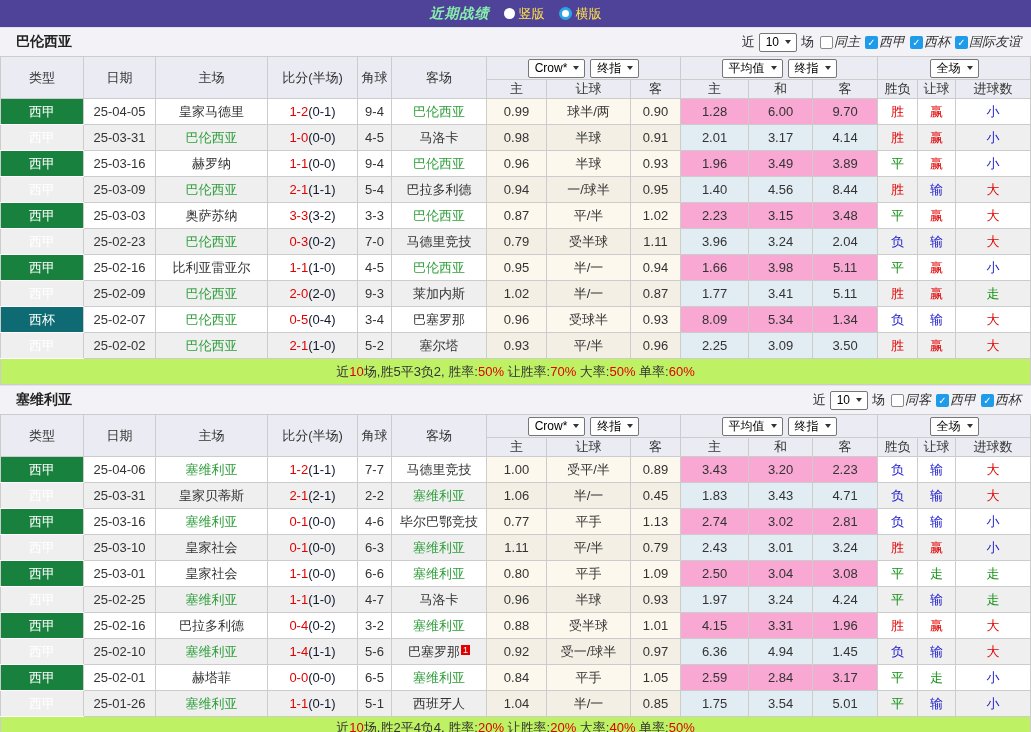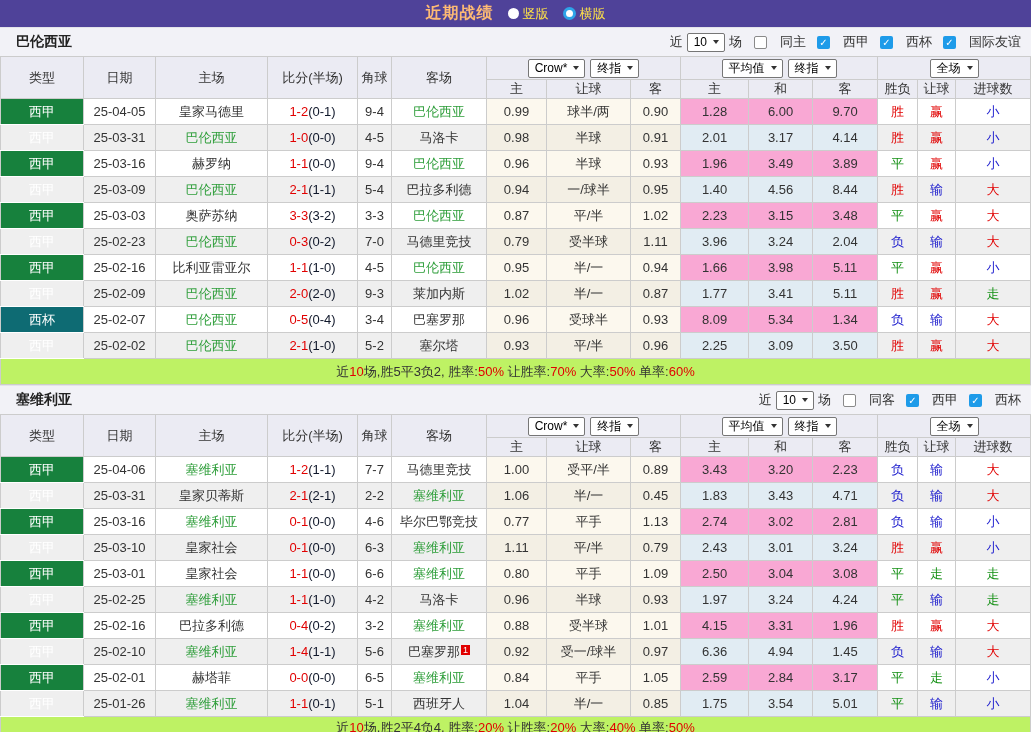--- a/index.html
+++ b/index.html
@@ -3,34 +3,34 @@
 <meta charset="utf-8">
 <style>
   html,body{margin:0;padding:0;}
   body{
     width:1031px;height:732px;overflow:hidden;background:#fff;
     font-family:"Liberation Sans","DejaVu Sans",sans-serif;
     -webkit-font-smoothing:antialiased;
   }
   
   .topbar{height:27px;background:#4f4299;display:flex;align-items:center;justify-content:center;gap:14px;}
-  .topbar .title{color:#fdba74;font-weight:bold;font-size:16px;letter-spacing:1px;}
+  .topbar .title{color:#86efac;font-weight:bold;font-size:14px;letter-spacing:1px;font-style:italic;}
   .radio-wrap{display:inline-flex;align-items:center;gap:4px;color:#fde047;font-size:13px;cursor:default;}
   .radio{width:11px;height:11px;border-radius:50%;background:#fff;box-sizing:border-box;display:inline-block;}
   .radio.ring{border:3px solid #2ea4e8;width:13px;height:13px;}
   
   .teambar{height:28px;background:#f2f2f7;display:flex;align-items:center;justify-content:space-between;
     padding:0 10px 0 16px;border-top:1px solid #e3e3ea;}
   .team-name{font-weight:bold;font-size:14px;color:#222;}
   .filters{display:flex;align-items:center;gap:3px;font-size:13px;color:#333;}
   .flabel{margin:0 1px;}
   .sel{display:inline-flex;align-items:center;gap:6px;background:#fff;border:1px solid #767676;border-radius:2px;
     height:19px;padding:0 5px 0 6px;font-size:12px;color:#000;cursor:default;box-sizing:border-box;}
   .car{width:0;height:0;border-left:3.5px solid transparent;border-right:3.5px solid transparent;border-top:4.5px solid #333;display:inline-block;}
-  .cbl{display:inline-flex;align-items:center;gap:13px;margin-left:8px;}
+  .cbl{display:inline-flex;align-items:center;gap:1px;margin-left:2px;font-style:italic;}
   .cb{width:13px;height:13px;border-radius:2px;display:inline-flex;align-items:center;justify-content:center;box-sizing:border-box;line-height:13px;}
   .cb.on{background:#1e9be9;color:#fff;font-size:10px;font-weight:bold;}
   .cb.off{background:#fff;border:1px solid #8a8a8a;}
   
   table{border-collapse:collapse;table-layout:fixed;width:1031px;font-size:13px;}
   th,td{border:1px solid #ccc;text-align:center;padding:0;overflow:hidden;white-space:nowrap;}
   thead th{background:#ebebf3;font-weight:normal;color:#333;font-size:13px;}
   tr.hdr-top{height:23px;}
   tr.hdr-sub{height:18px;}
   .selwrap{display:flex;align-items:center;justify-content:center;gap:5px;}
@@ -527,21 +527,21 @@
           <td class="blue">3.08</td>
           <td class="rg">平</td>
           <td class="rg">走</td>
           <td class="rg">走</td>
         </tr>
         <tr class="alt">
           <td class="type">西甲</td>
           <td>25-02-25</td>
           <td><span class="tg">塞维利亚</span></td>
           <td><span class="ft">1-1</span><span class="ht">(1-0)</span></td>
-          <td>4-2</td>
+          <td>4-7</td>
           <td><span>马洛卡</span></td>
           <td class="cream">0.96</td>
           <td class="cream">半球</td>
           <td class="cream">0.93</td>
           <td class="blue">1.97</td>
           <td class="blue">3.24</td>
           <td class="blue">4.24</td>
           <td class="rg">平</td>
           <td class="rb">输</td>
           <td class="rg">走</td>

